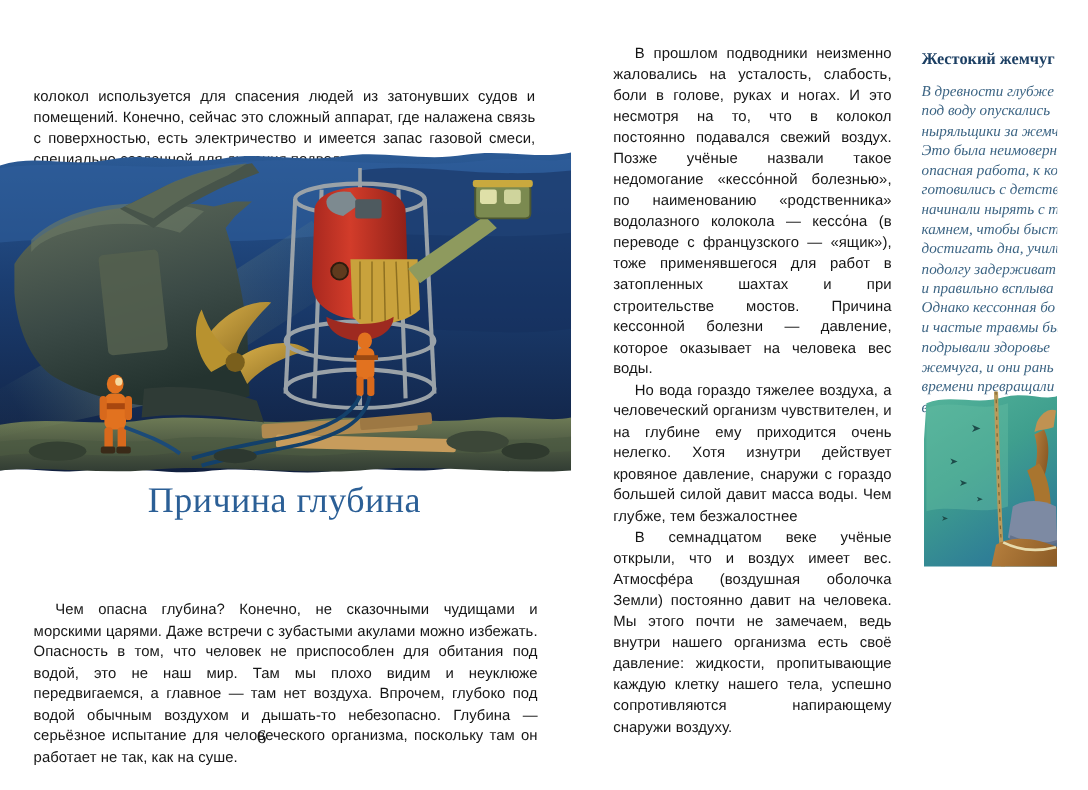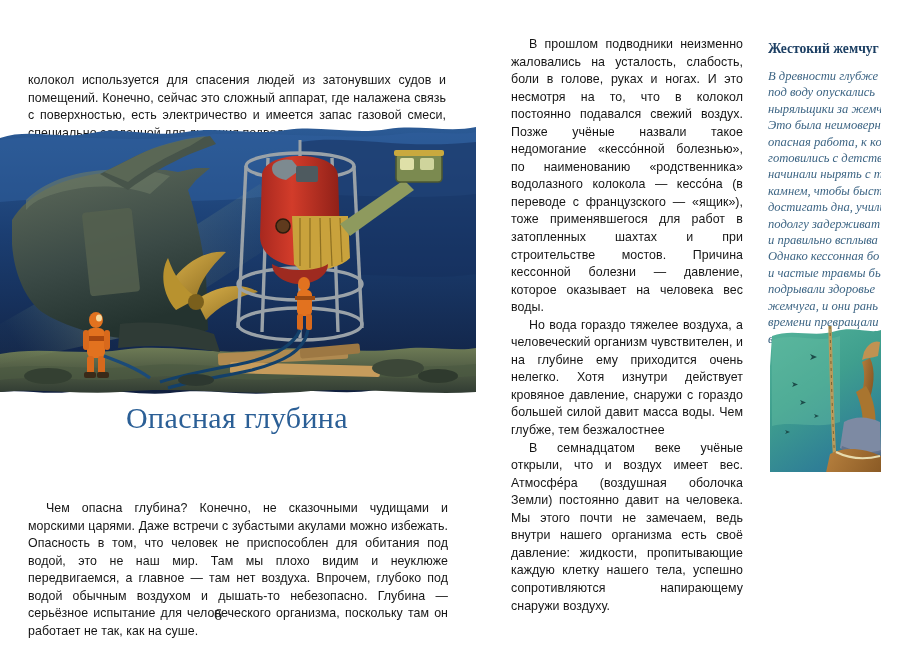--- a/index.html
+++ b/index.html
@@ -317,21 +317,21 @@
 
         <g>
           <ellipse cx="398" cy="244" rx="26" ry="9" fill="#3c4738"></ellipse>
           <ellipse cx="438" cy="252" rx="20" ry="7" fill="#2f3a2e"></ellipse>
           <ellipse cx="48" cy="252" rx="24" ry="8" fill="#344032"></ellipse>
           <ellipse cx="196" cy="256" rx="18" ry="6" fill="#2d3830"></ellipse>
         </g>
       </svg>
     </div>
 
-    <div class="section-heading">Опасная глубина</div>
+    <div class="section-heading">Причина глубина</div>
 
     <div class="body-text left-bottom-text">
       <p>Чем опасна глубина? Конечно, не сказочными чудищами и морскими царями. Даже встречи с зубастыми акулами можно избежать. Опасность в том, что человек не приспособлен для обитания под водой, это не наш мир. Там мы плохо видим и неуклюже передвигаемся, а главное — там нет воздуха. Впрочем, глубоко под водой обычным воздухом и дышать-то небезопасно. Глубина — серьёзное испытание для человеческого организма, поскольку там он работает не так, как на суше.</p>
     </div>
 
     <div class="page-number left">6</div>
   </div>
 
   <div class="page-right">
 

